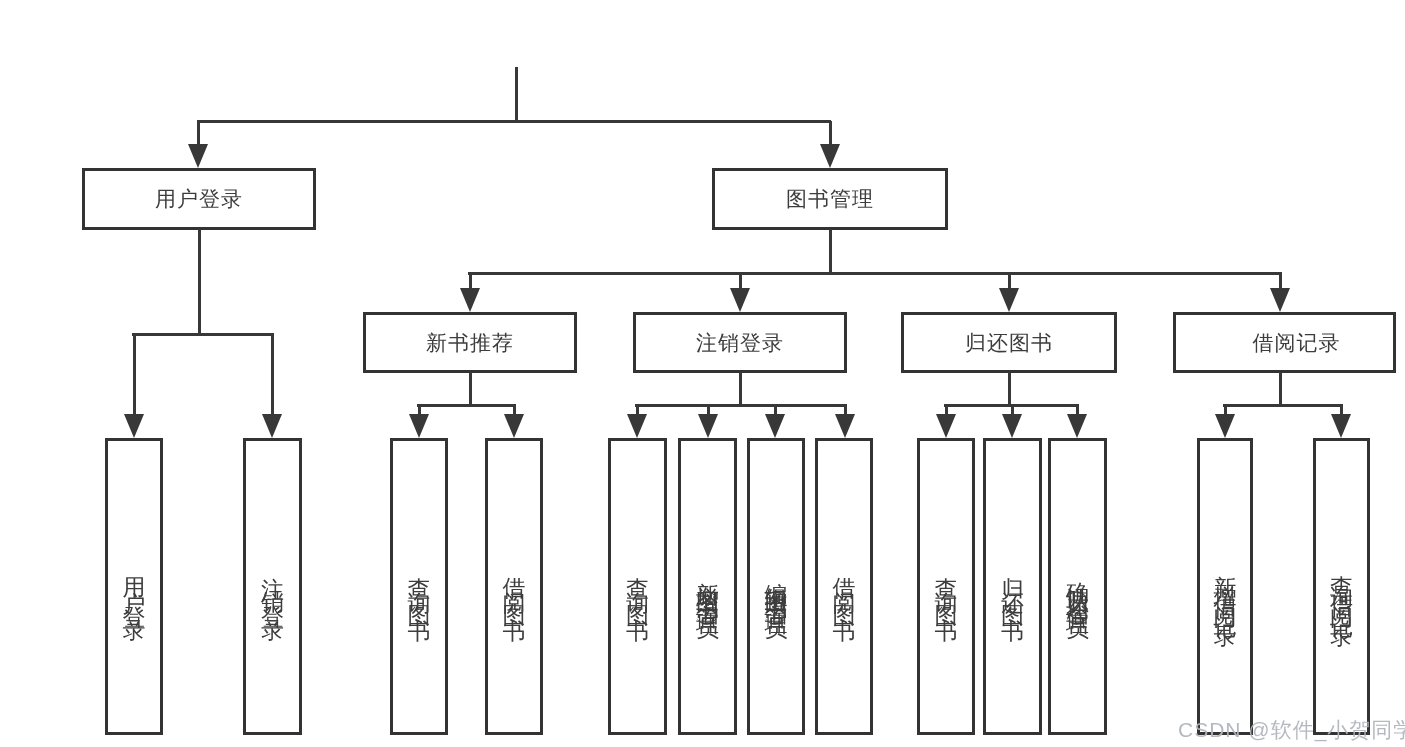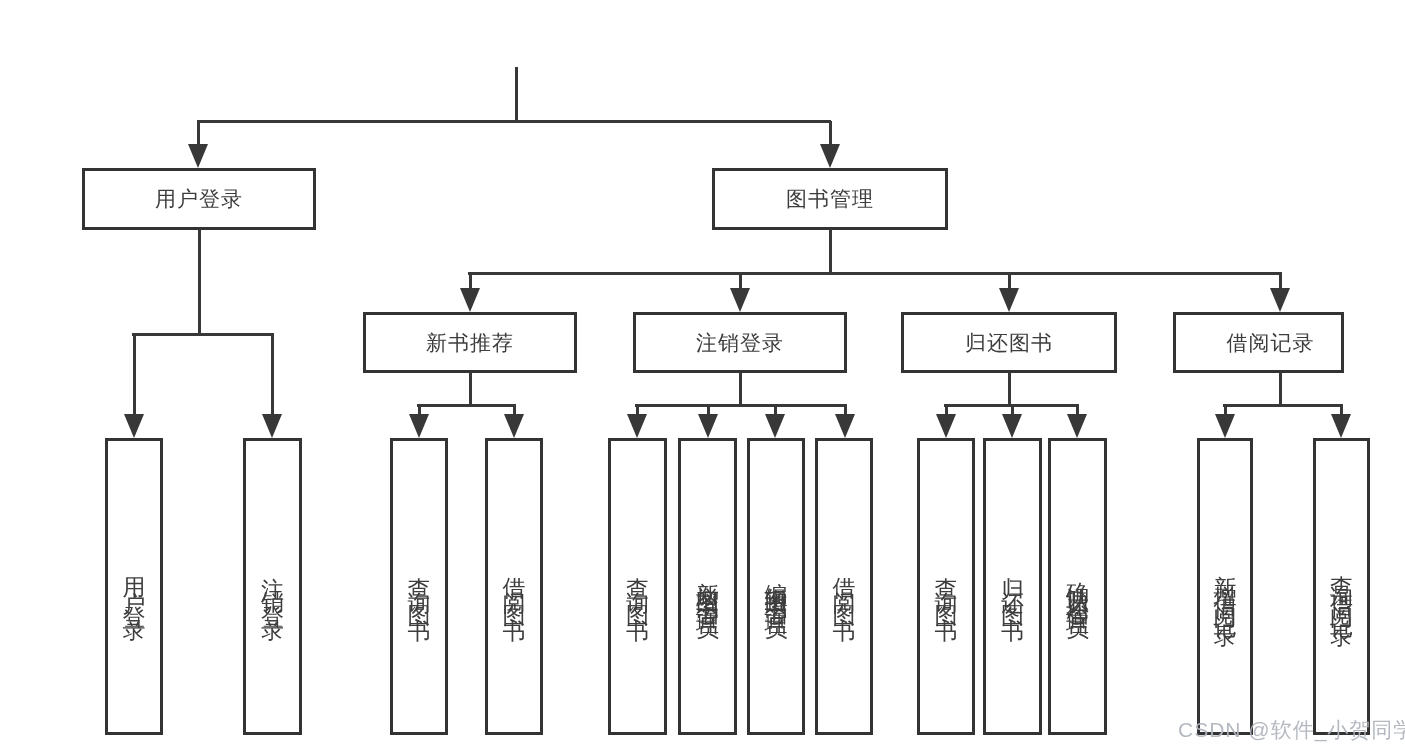--- a/index.html
+++ b/index.html
@@ -49,21 +49,21 @@
 
   <div class="box" style="left:712px;top:168px;width:236px;height:62px;">
     <span>图书管理</span>
   </div>
   <div class="box" style="left:633px;top:312px;width:214px;height:61px;">
     <span>注销登录</span>
   </div>
   <div class="box" style="left:901px;top:312px;width:216px;height:61px;">
     <span>归还图书</span>
   </div>
-  <div class="box" style="left:1173px;top:312px;width:171px;height:61px;padding-left:24px;">
+  <div class="box" style="left:1173px;top:312px;width:223px;height:61px;padding-left:24px;">
     <span>借阅记录</span>
   </div>
 
   <div class="vbox" style="left:105px;top:438px;width:58px;height:297px;">
     <span class="vtext ls4">用户登录</span>
   </div>
   <div class="vbox" style="left:243px;top:438px;width:59px;height:297px;">
     <span class="vtext ls4">注销登录</span>
   </div>
 

